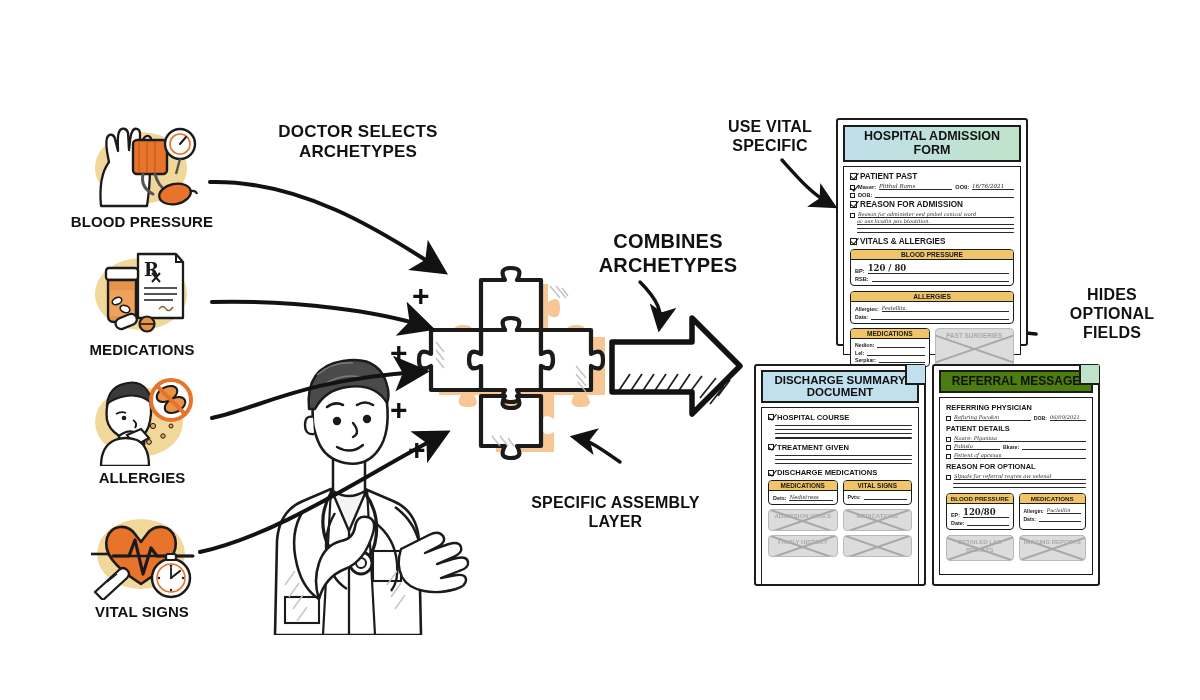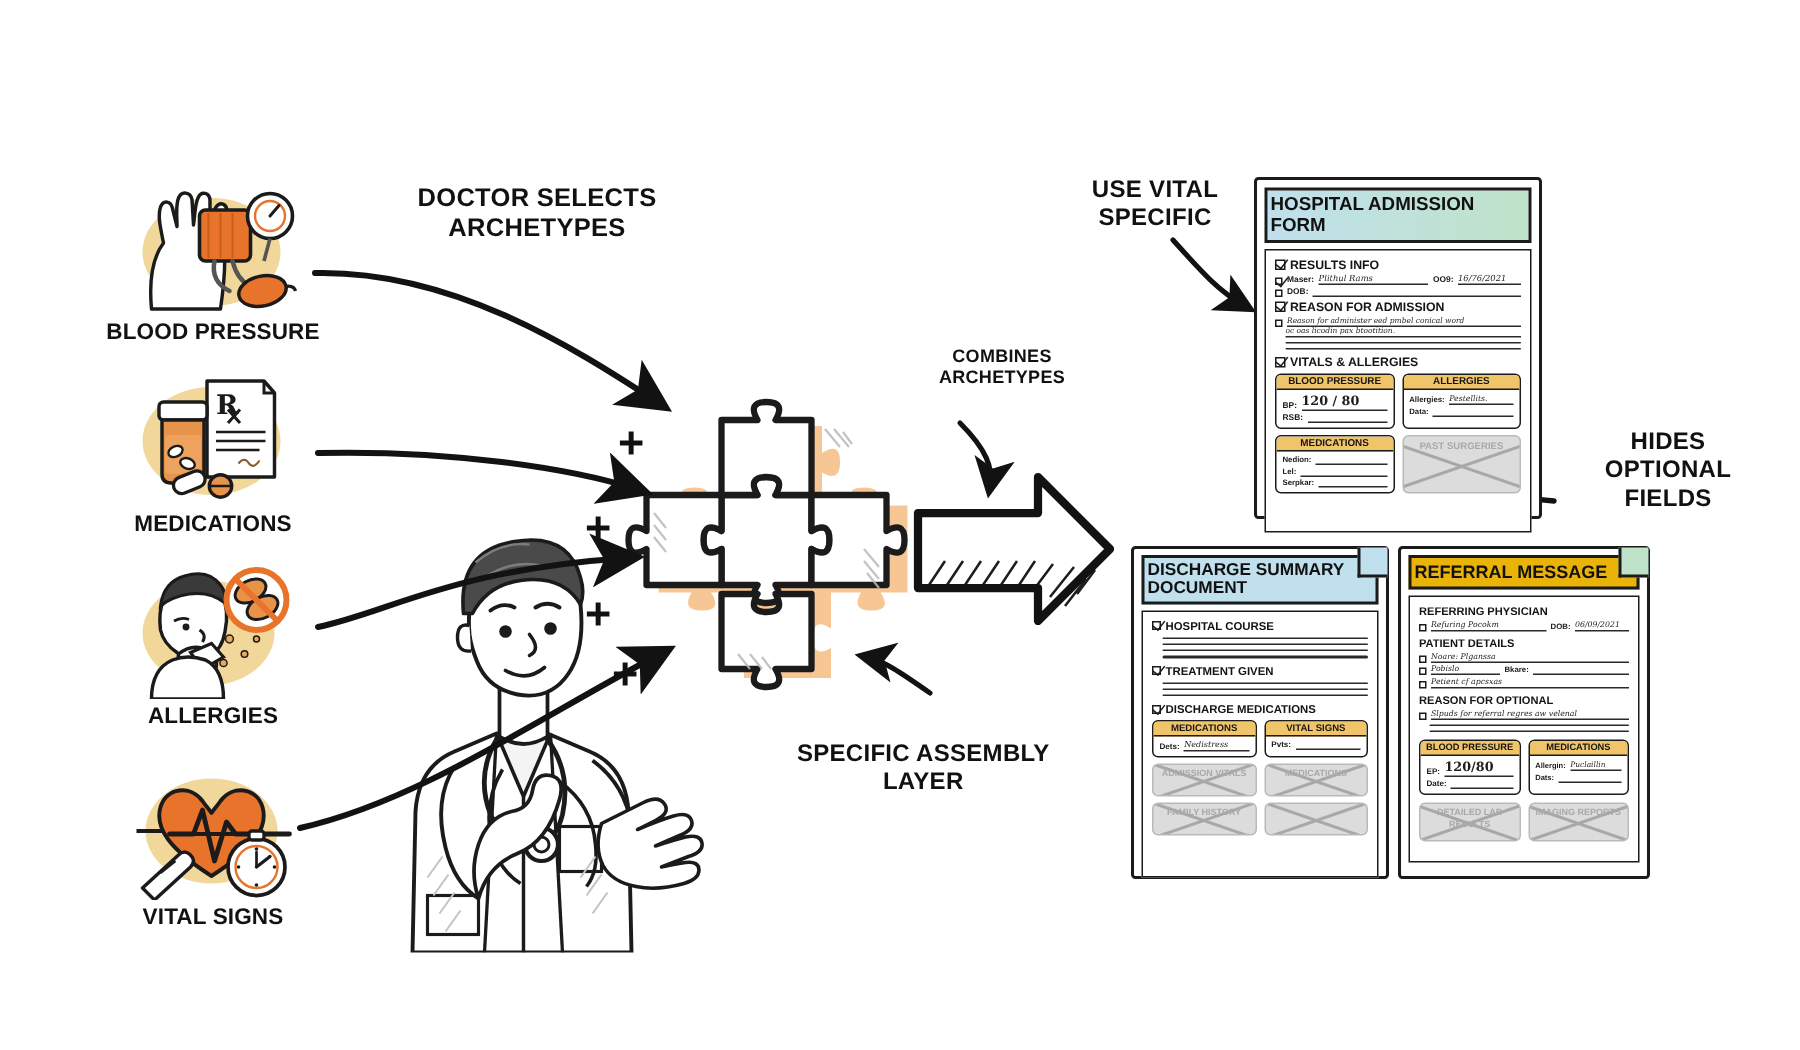--- a/index.html
+++ b/index.html
@@ -44,20 +44,21 @@
     background: #ffffff;
     border: 2.5px solid #1b1b1b;
     border-radius: 3px;
   }
   .doc .shadow {
     position: absolute; left: 4px; top: 5px; right: -5px; bottom: -5px;
     z-index: -1; border-radius: 3px;
   }
   .doc-title {
     font-weight: bold;
+    text-align: center;
     color: #111;
     border: 2px solid #1b1b1b;
     line-height: 1.08;
   }
   .doc-body { padding: 5px 6px 6px 6px; }
 
   .sect { font-weight: bold; color: #141414; display: flex; align-items: center; gap: 3px; }
   .cbx {
     display: inline-block; flex: none;
     border: 1.4px solid #1b1b1b;
@@ -326,21 +327,21 @@
     </svg>
   </div>
 
   <div class="lbl" style="left:412px; top:278px; font-size:30px;">+</div>
   <div class="lbl" style="left:390px; top:335px; font-size:30px;">+</div>
   <div class="lbl" style="left:390px; top:392px; font-size:30px;">+</div>
   <div class="lbl" style="left:408px; top:432px; font-size:30px;">+</div>
 
   <div class="lbl" style="left:258px; top:122px; width:200px; font-size:17px;">DOCTOR SELECTS
 ARCHETYPES</div>
-  <div class="lbl" style="left:578px; top:230px; width:180px; font-size:12px;">COMBINES
+  <div class="lbl" style="left:578px; top:230px; width:180px; font-size:20px;">COMBINES
 ARCHETYPES</div>
   <div class="lbl" style="left:498px; top:494px; width:235px; font-size:16px;">SPECIFIC ASSEMBLY
 LAYER</div>
   <div class="lbl" style="left:700px; top:118px; width:140px; font-size:16px;">USE VITAL
 SPECIFIC</div>
   <div class="lbl" style="left:1028px; top:286px; width:168px; font-size:16px;">HIDES
 OPTIONAL
 FIELDS</div>
 
   <svg class="ov" width="1200" height="700" viewBox="0 0 1200 700">
@@ -385,21 +386,21 @@
 
   <div class="doc" style="left:836px; top:118px; width:192px; height:228px;">
     <div class="shadow" style="background:#CFE6EE;"></div>
     <div style="padding:5px 5px 0 5px;">
       <div class="doc-title" style="font-size:12.5px; padding:3px 2px; background:linear-gradient(90deg,#BFE0EC 0%,#BFE3C9 100%);">HOSPITAL ADMISSION FORM</div>
     </div>
     <div class="doc-body" style="border:1.6px solid #1b1b1b; margin:4px 5px 5px 5px; height:189px; background:#fff;">
 
       <div class="sect" style="font-size:8.2px; margin-bottom:2px;">
         <span class="cbx ck" style="width:7px;height:7px;"></span>
-        <span>RESULTS INFO</span>
+        <span>PATIENT PAST</span>
       </div>
       <div class="fieldrow" style="font-size:5.6px; margin-bottom:1.5px;">
         <span class="cbx ck" style="width:5px;height:5px;"></span>
         <span class="fieldlbl">Maser:</span>
         <span class="handw">Plithul Rams</span>
         <span class="fieldlbl">OO9:</span>
         <span class="handw" style="flex:0 0 42px;">16/76/2021</span>
       </div>
       <div class="fieldrow" style="font-size:5.6px; margin-bottom:2.5px;">
         <span class="cbx" style="width:5px;height:5px;"></span>
@@ -419,21 +420,21 @@
         <span class="handw">oc oas licodin pax btootition.</span>
       </div>
       <div class="scrib" style="margin-left:7px;"></div>
       <div class="scrib" style="margin-left:7px; margin-bottom:4px;"></div>
 
       <div class="sect" style="font-size:8.2px; margin-bottom:3px;">
         <span class="cbx ck" style="width:7px;height:7px;"></span>
         <span>VITALS &amp; ALLERGIES</span>
       </div>
 
-      <div style="display:flex; gap:5px; margin-bottom:4px;">
+      <div style="display:flex; gap:5px; margin-bottom:4px;flex-direction:column;">
         <div class="mini" style="flex:1;">
           <div class="mh" style="font-size:6.6px; padding:1px;">BLOOD PRESSURE</div>
           <div class="mb">
             <div class="fieldrow" style="font-size:5.6px; margin-bottom:2px;">
               <span class="fieldlbl">BP:</span>
               <span class="handw bigval" style="font-size:8.5px; font-style:normal;">120 / 80</span>
             </div>
             <div class="fieldrow" style="font-size:5.6px;">
               <span class="fieldlbl">RSB:</span>
               <span class="blankline"></span>
@@ -554,21 +555,21 @@
         </div>
       </div>
     </div>
   </div>
 
   <div class="doc" style="left:932px; top:364px; width:168px; height:222px;">
     <div class="shadow" style="background:#BFE3C9;"></div>
     <div style="position:absolute; right:-1px; top:-1px; width:20px; height:20px;
                 background:#BFE3C9; border-left:2px solid #1b1b1b; border-bottom:2px solid #1b1b1b;"></div>
     <div style="padding:4px 5px 0 5px;">
-      <div class="doc-title" style="font-size:12px; padding:3px 2px; background:#eab308;">REFERRAL MESSAGE</div>
+      <div class="doc-title" style="font-size:12px; padding:3px 2px; background:#4d7c0f;">REFERRAL MESSAGE</div>
     </div>
     <div class="doc-body" style="border:1.6px solid #1b1b1b; margin:4px 5px 5px 5px; height:178px; background:#fff;">
 
       <div class="sect" style="font-size:7.4px; margin-bottom:2px;">
         <span>REFERRING PHYSICIAN</span>
       </div>
       <div class="fieldrow" style="font-size:5.2px; margin-bottom:3px;">
         <span class="cbx" style="width:5px;height:5px;"></span>
         <span class="handw">Refuring Pocokm</span>
         <span class="fieldlbl">DOB:</span>

